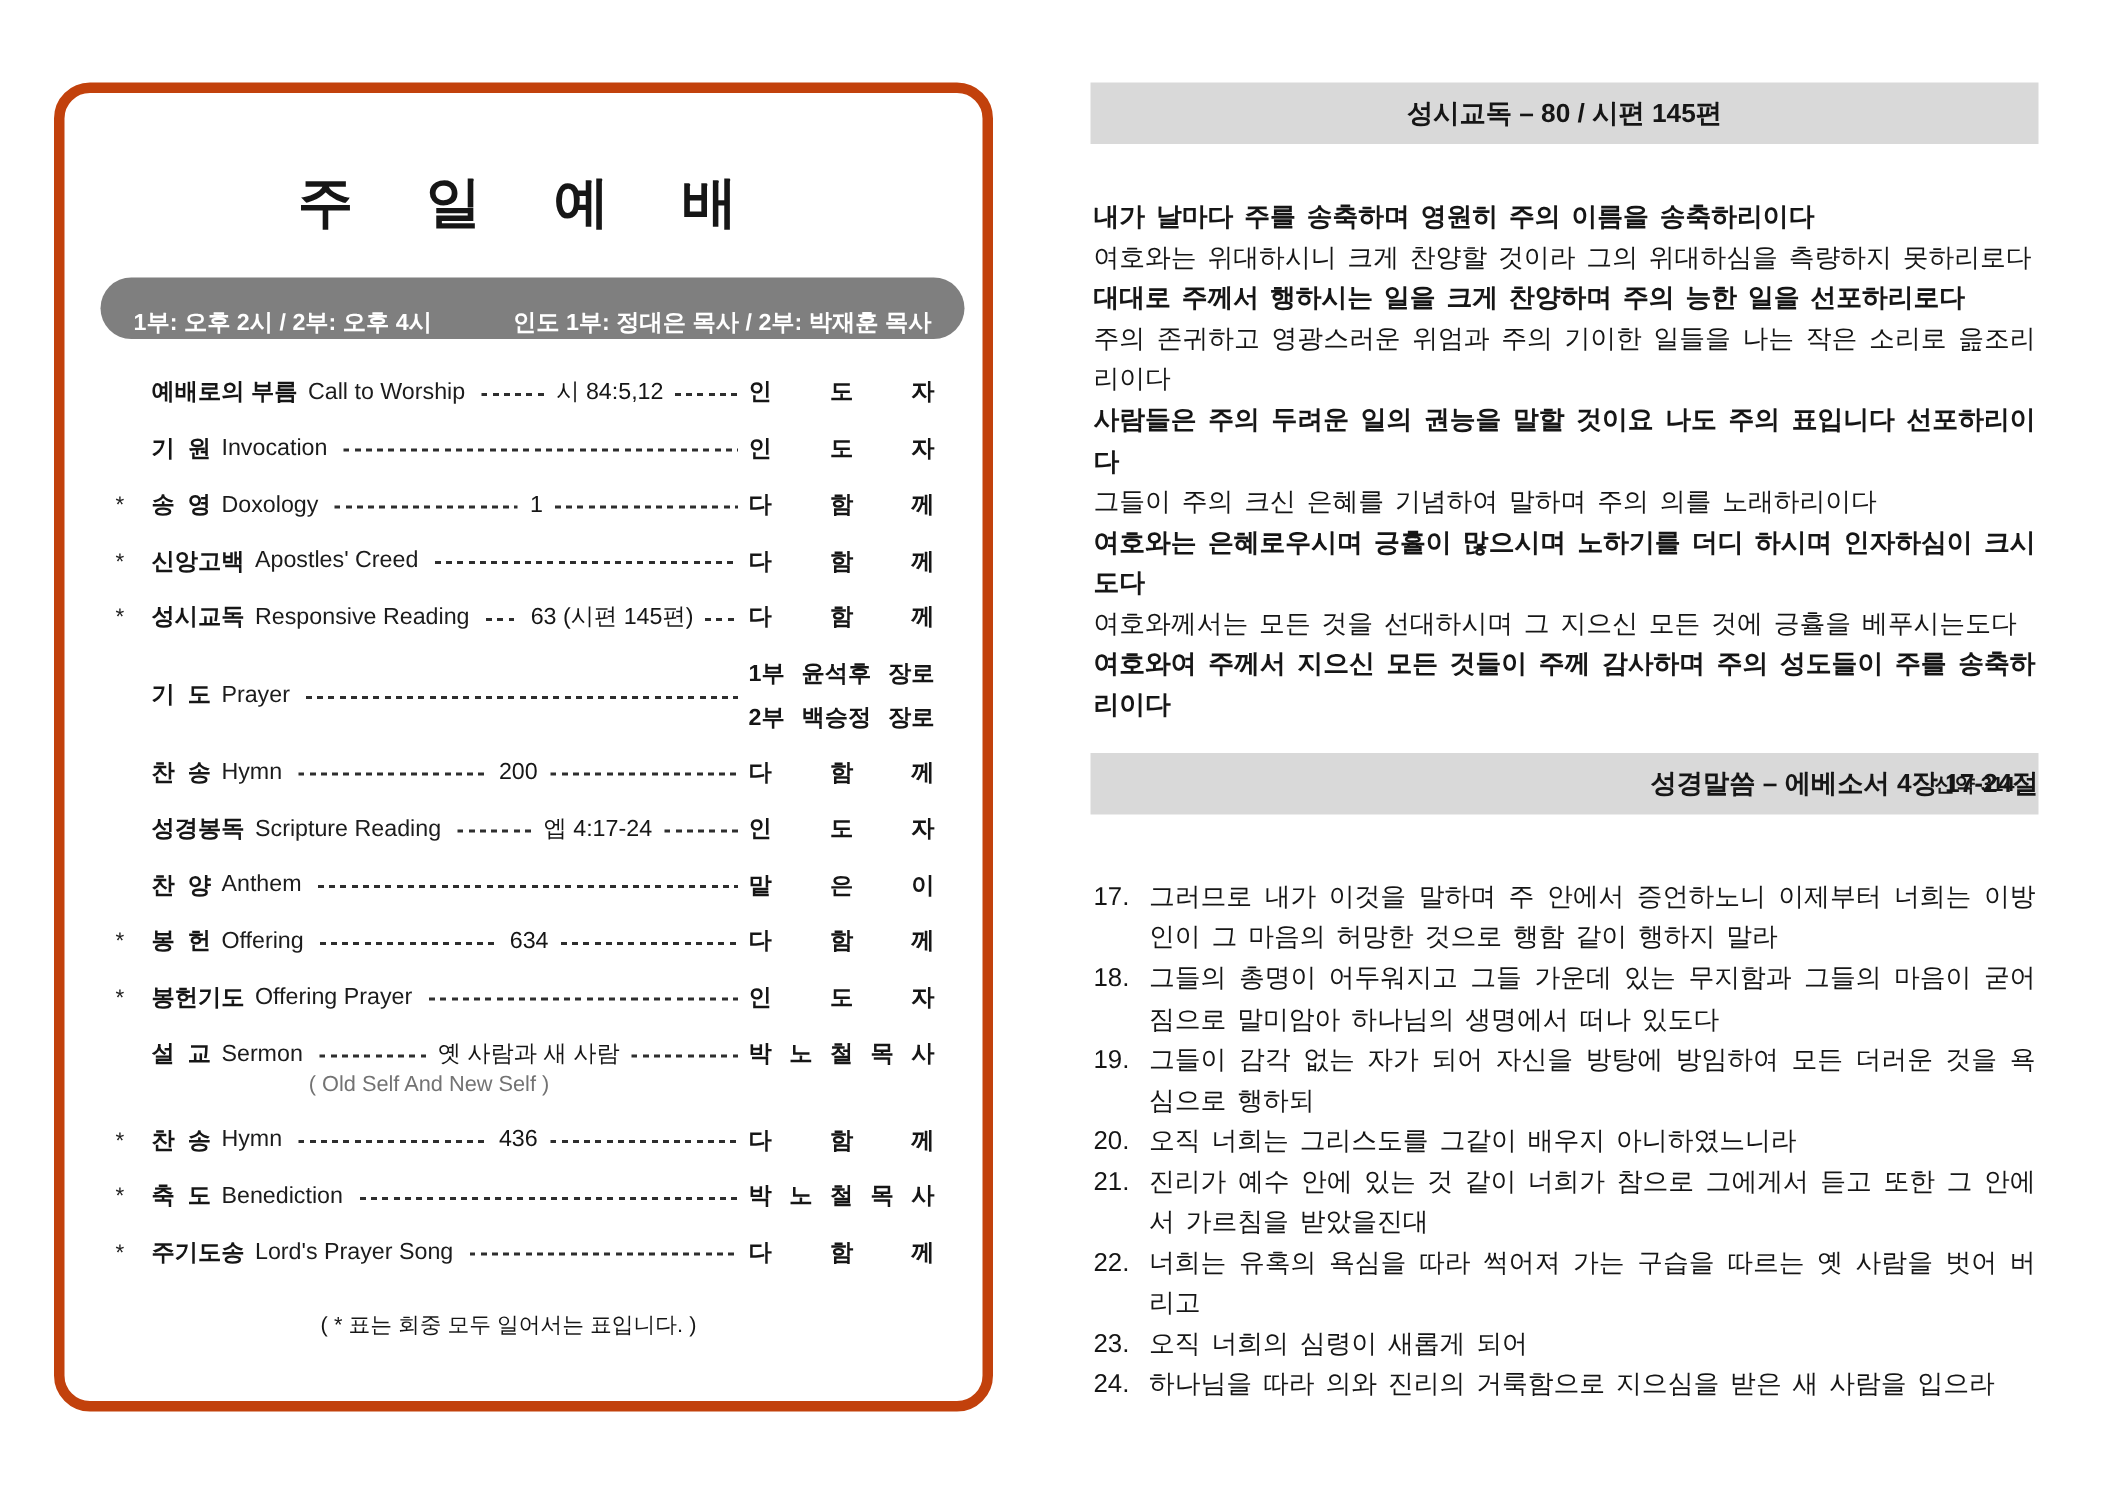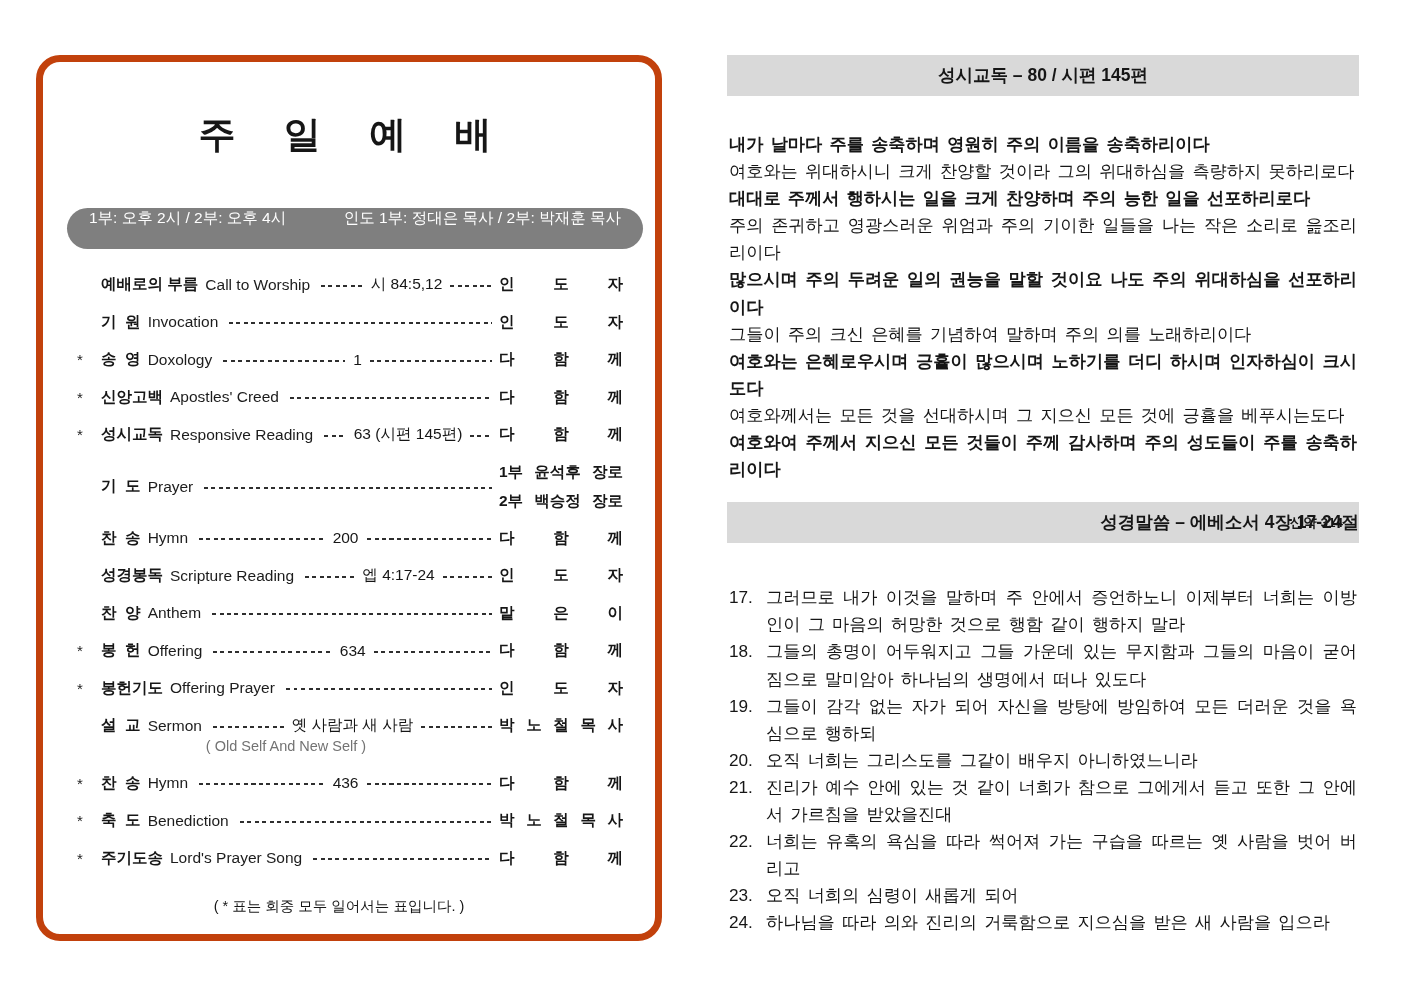--- a/index.html
+++ b/index.html
@@ -6,23 +6,23 @@
   html,body { width:1403px; height:992px; background:#ffffff; color:#161616;
               font-family:"Liberation Sans","DejaVu Sans",sans-serif; }
   .page { position:relative; width:1403px; height:992px; background:#fff; overflow:hidden; }
 
   
   .left-box { position:absolute; left:36px; top:55px; width:626px; height:886px;
               border:7px solid #c2410c; border-radius:24px; background:#fff;
               padding:34px 26px 0 24px; }
   .title { text-align:center; font-size:37px; font-weight:bold; letter-spacing:6px;
            word-spacing:26px; margin-top:14px; white-space:pre; }
-  .pill { margin:48px auto 0; width:576px; height:41px; background:#7f7f7f; border-radius:21px;
-          display:flex; justify-content:space-between; align-items:flex-start; padding:0 22px;
-          color:#ffffff; font-weight:normal; font-size:15.5px; white-space:pre; }
+  .pill { margin:25px auto 0; width:576px; height:41px; background:#7f7f7f; border-radius:21px;
+          display:flex; justify-content:space-between; align-items:flex-end; padding:0 22px;
+          color:#ffffff; font-weight:bold; font-size:15.5px; white-space:pre; }
   .rows { margin-top:17px; padding:0 6px 0 10px; }
   .row { display:flex; align-items:center; height:37.5px; font-size:15.5px; white-space:pre; }
   .row.tall { height:66px; }
   .star { width:24px; font-size:15px; color:#222; }
   .ko { font-weight:bold; margin-right:7px; }
   .en { margin-right:4px; color:#1c1c1c; }
   .leader { flex:1 1 20px; height:2px; align-self:center; margin:2px 7px 0;
             background-image:repeating-linear-gradient(90deg,#2e2e2e 0 4px,transparent 4px 7.5px); }
   .mid { margin:0 1px; }
   .rightcol { width:124px; flex:0 0 124px; font-weight:bold; display:flex;
@@ -81,21 +81,21 @@
 
   <div class="right-col">
     <div class="hbar">
       <span>성시교독 – 80 / 시편 145편</span>
     </div>
     <div class="reading" id="reading-lines">
         <div class="rline-p bold">내가 날마다 주를 송축하며 영원히 주의 이름을 송축하리이다</div>
         <div class="rline-p">여호와는 위대하시니 크게 찬양할 것이라 그의 위대하심을 측량하지 못하리로다</div>
         <div class="rline-p bold">대대로 주께서 행하시는 일을 크게 찬양하며 주의 능한 일을 선포하리로다</div>
         <div class="rline-p">주의 존귀하고 영광스러운 위엄과 주의 기이한 일들을 나는 작은 소리로 읊조리리이다</div>
-        <div class="rline-p bold">많으시며 주의 두려운 일의 권능을 말할 것이요 나도 주의 위대하심을 선포하리이다</div>
+        <div class="rline-p bold">사람들은 주의 두려운 일의 권능을 말할 것이요 나도 주의 표입니다 선포하리이다</div>
         <div class="rline-p">그들이 주의 크신 은혜를 기념하여 말하며 주의 의를 노래하리이다</div>
         <div class="rline-p bold">여호와는 은혜로우시며 긍휼이 많으시며 노하기를 더디 하시며 인자하심이 크시도다</div>
         <div class="rline-p">여호와께서는 모든 것을 선대하시며 그 지으신 모든 것에 긍휼을 베푸시는도다</div>
         <div class="rline-p bold">여호와여 주께서 지으신 모든 것들이 주께 감사하며 주의 성도들이 주를 송축하리이다</div>
       </div>
     <div class="hbar hbar2">
       <span>성경말씀 – 에베소서 4장 17-24절</span>
       <span class="pageref">신약 314</span>
     </div>
     <div class="verses" id="verse-list">

